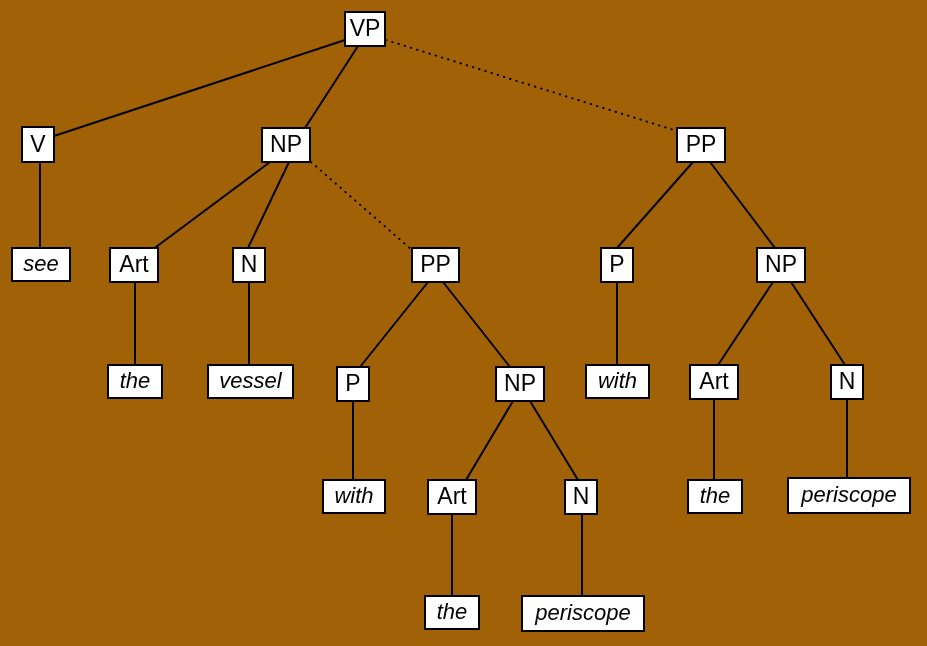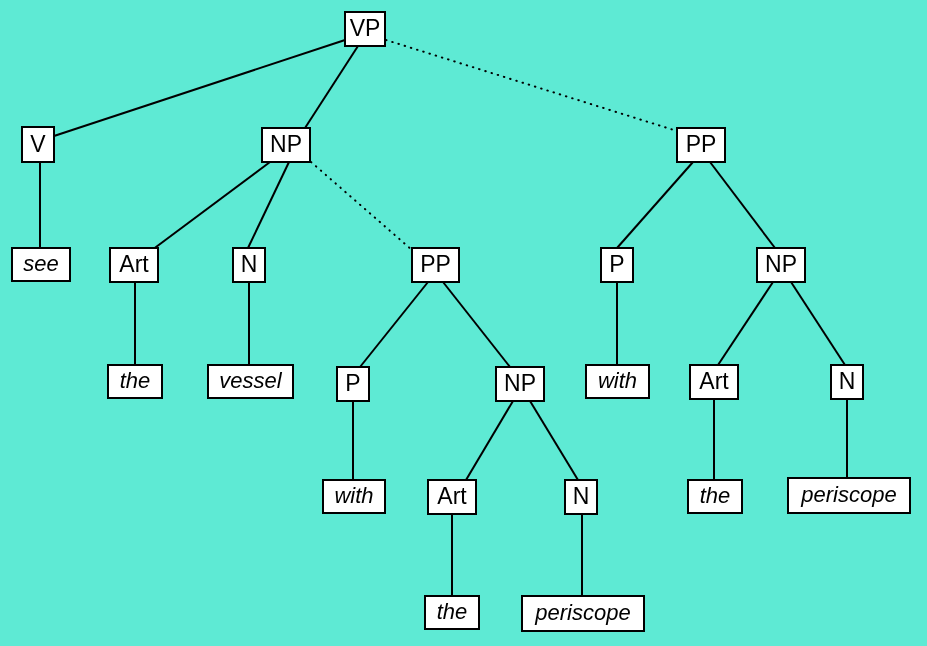--- a/index.html
+++ b/index.html
@@ -4,21 +4,21 @@
 <style>
   html, body {
     margin: 0;
     padding: 0;
     background: #ffffff;
   }
   #tree-canvas {
     position: relative;
     width: 927px;
     height: 646px;
-    background: #5eead4;
+    background: #a16207;
     font-family: "Liberation Sans", sans-serif;
   }
   svg.tree-svg {
     position: absolute;
     left: 0;
     top: 0;
     width: 927px;
     height: 646px;
   }
   .edge-solid {

